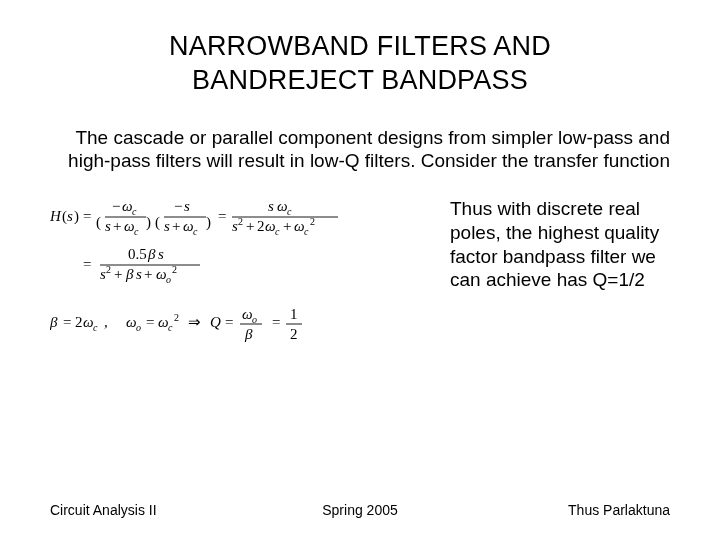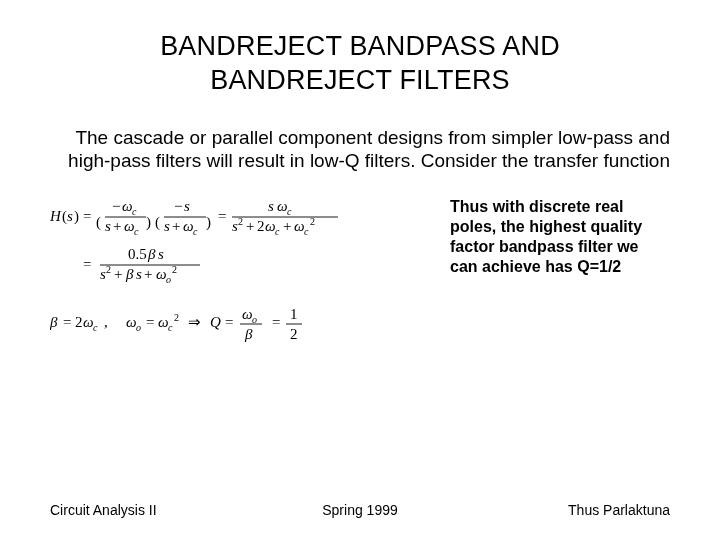--- a/index.html
+++ b/index.html
@@ -39,53 +39,52 @@
     display: flex;
     align-items: flex-start;
     gap: 20px;
     margin-left: 10px;
   }
   .equations {
     flex: 0 0 auto;
     padding-top: 4px;
   }
   .sidetext {
-    font-size: 16px;
+    font-size: 19px;
     line-height: 1.25;
     flex: 1 1 auto;
     padding-top: 4px;
     padding-right: 10px;
-    font-weight: bold;
   }
   .footer {
     position: absolute;
     bottom: 22px;
     left: 0;
     width: 100%;
     display: flex;
-    justify-content: center;
+    justify-content: flex-end;
     padding: 0 50px;
     font-size: 14px;
     font-family: "Tahoma", sans-serif;
   }
   .footer .mid { text-align: center; flex: 1; }
   .footer .left { flex: 1; text-align: left; }
   .footer .right { flex: 1; text-align: right; }
 
   
   svg.eq { display: block; }
 </style>
 </head>
 <body>
 
 <div class="slide">
 
   <h1 class="title">
-    <span>BANDREJECT BANDPASS AND</span><br>
-    <span>BANDREJECT FILTERS</span>
+    <span>NARROWBAND FILTERS AND</span><br>
+    <span>BANDREJECT BANDPASS</span>
   </h1>
 
   <p class="bodytext">The cascade or parallel component designs from simpler low-pass and high-pass filters will result in low-Q filters. Consider the transfer function</p>
 
   <div class="content-row">
 
     <div class="equations">
 
       <svg class="eq" width="380" height="160" viewBox="0 0 380 160">
         <style>
@@ -186,17 +185,17 @@
         <text x="240" y="142" class="mn">2</text>
       </svg>
     </div>
 
     <p class="sidetext">Thus with discrete real poles, the highest quality factor bandpass filter we can achieve has Q=1/2</p>
 
   </div>
 
   <div class="footer">
     <span class="left">Circuit Analysis II</span>
-    <span class="mid">Spring 1999</span>
+    <span class="mid">Spring 2005</span>
     <span class="right">Thus Parlaktuna</span>
   </div>
 
 </div>
 
 </body></html>

